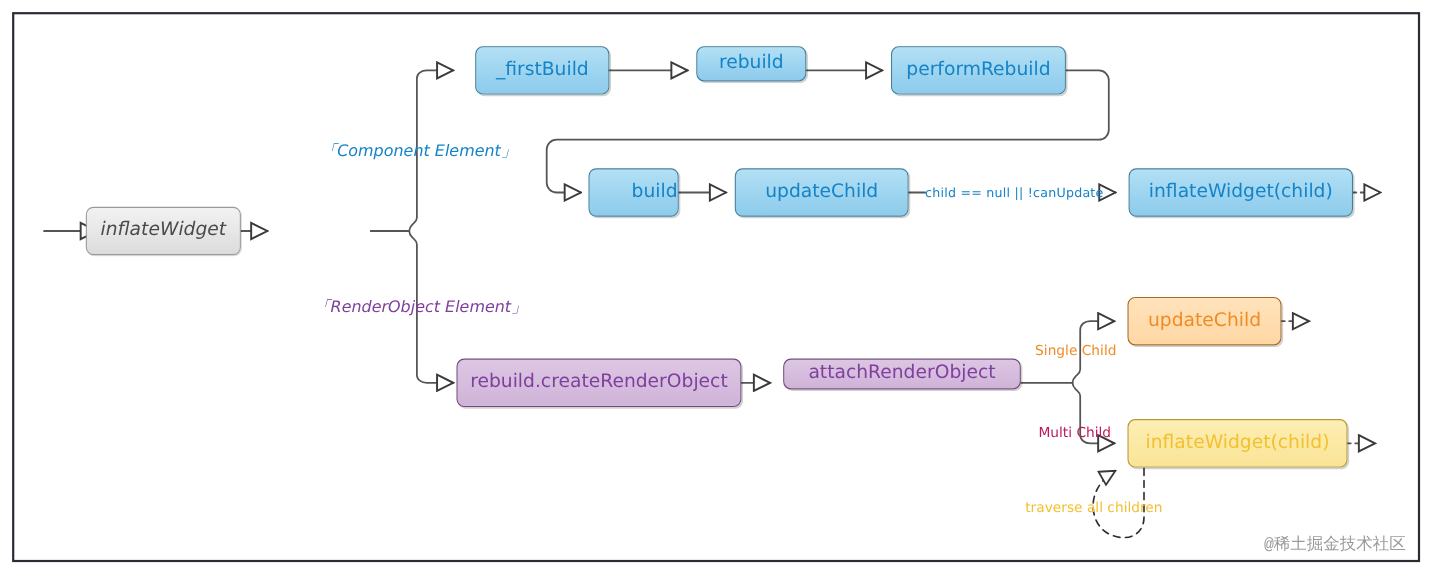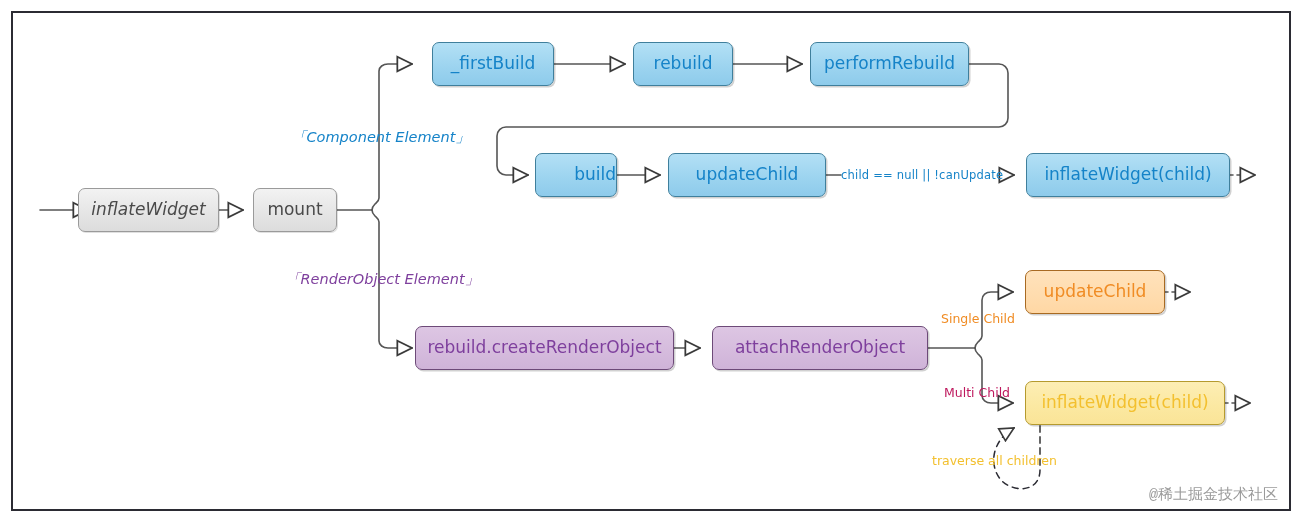--- a/index.html
+++ b/index.html
@@ -123,29 +123,26 @@
       <path d="M1040,426 L1040,470" stroke="#555555" stroke-width="1.8" stroke-dasharray="6,5"></path>
       <path d="M1040,470 C1040,486 1026,492 1012,487
                C996,482 990,463 996,448 C1000,438 1007,432 1014,428" stroke="#2b2b33" stroke-width="1.5" stroke-dasharray="6,5" marker-end="url(#ohead)"></path>
     </g>
   </svg>
 
   <div class="node node-gray" style="left:78px;top:188px;width:141px;height:44px;font-style:italic;">
     <span>inflateWidget</span>
   </div>
 
-  <div class="node node-gray" style="left:253px;top:188px;width:84px;height:44px;">
-    <span>mount</span>
-  </div>
 
   <div class="node node-blue" style="left:415px;top:42px;width:122px;height:44px;margin-left:17px;">
     <span>_firstBuild</span>
   </div>
 
-  <div class="node node-blue" style="left:633px;top:42px;width:100px;height:44px;">
+  <div class="node node-blue" style="left:633px;top:42px;width:100px;height:32px;">
     <span>rebuild</span>
   </div>
 
   <div class="node node-blue" style="left:810px;top:42px;width:159px;height:44px;">
     <span>performRebuild</span>
   </div>
 
   <div class="node node-blue" style="left:535px;top:153px;width:82px;height:44px;justify-content:flex-end;">
     <span>build</span>
   </div>
@@ -155,21 +152,21 @@
   </div>
 
   <div class="node node-blue" style="left:1026px;top:153px;width:204px;height:44px;">
     <span>inflateWidget(child)</span>
   </div>
 
   <div class="node node-purple" style="left:415px;top:326px;width:259px;height:44px;">
     <span>rebuild.createRenderObject</span>
   </div>
 
-  <div class="node node-purple" style="left:712px;top:326px;width:216px;height:44px;">
+  <div class="node node-purple" style="left:712px;top:326px;width:216px;height:28px;">
     <span>attachRenderObject</span>
   </div>
 
   <div class="node node-orange" style="left:1025px;top:270px;width:140px;height:44px;">
     <span>updateChild</span>
   </div>
 
   <div class="node node-yellow" style="left:1025px;top:381px;width:200px;height:44px;">
     <span>inflateWidget(child)</span>
   </div>

